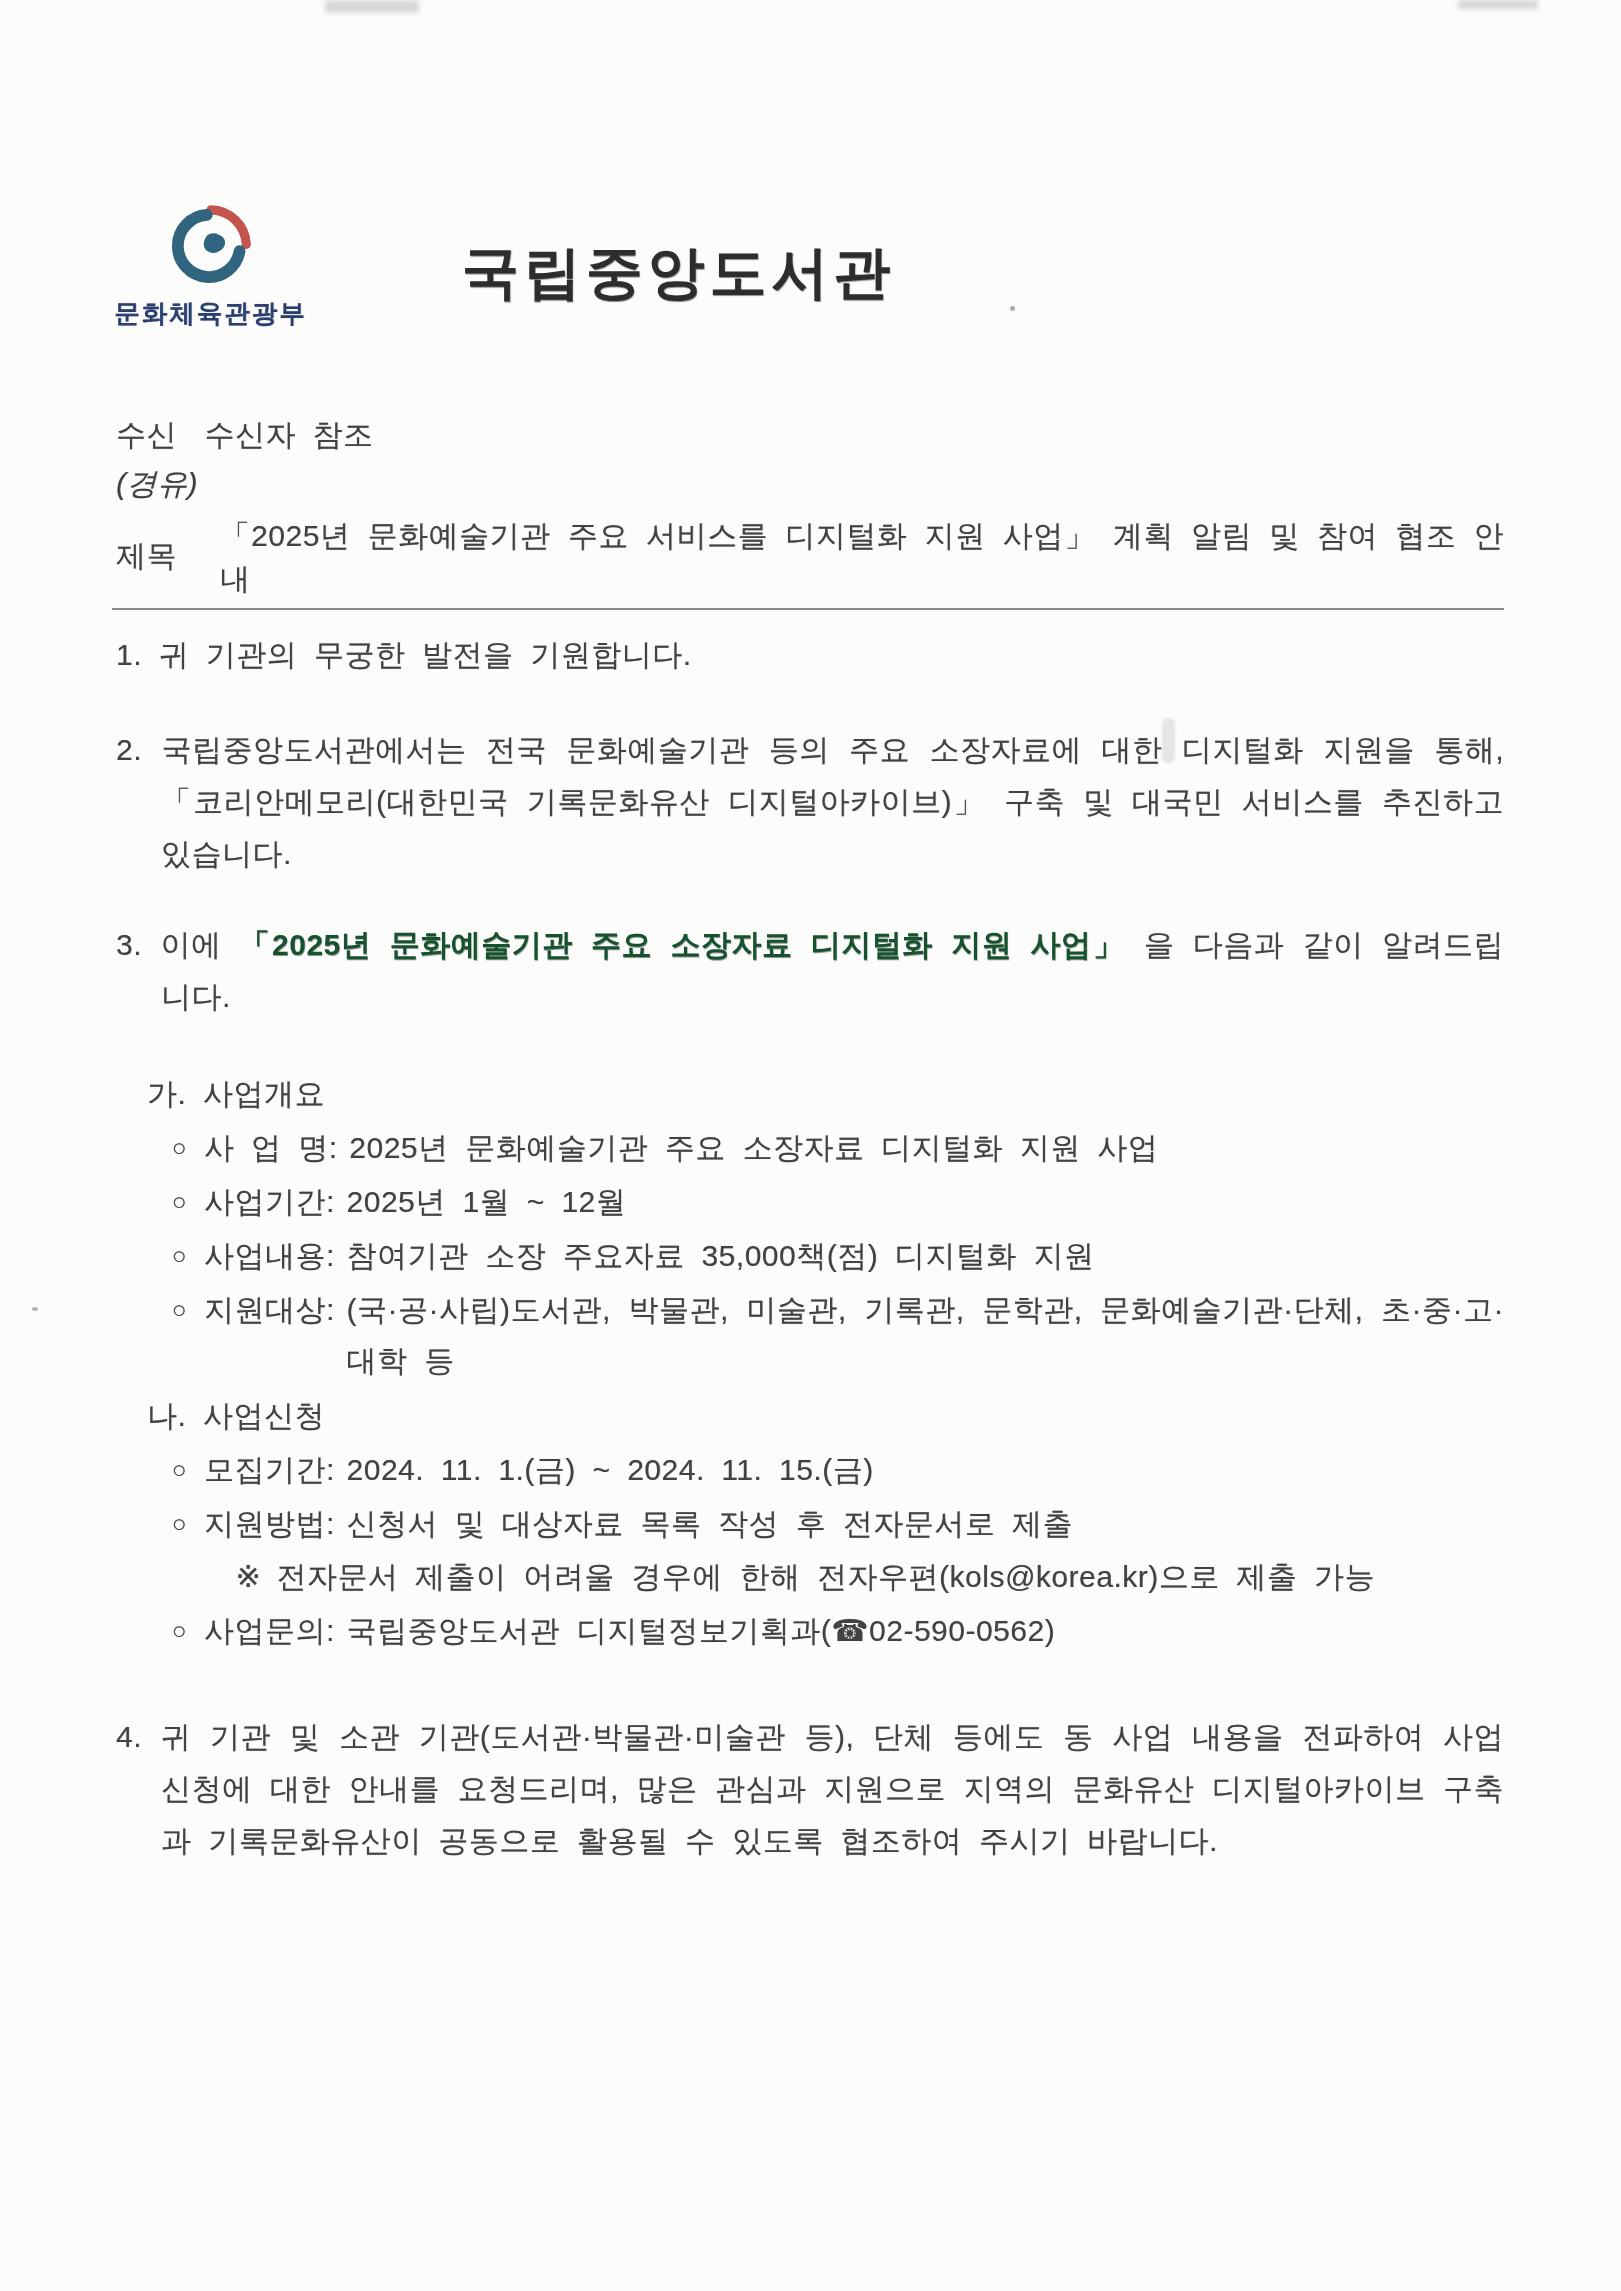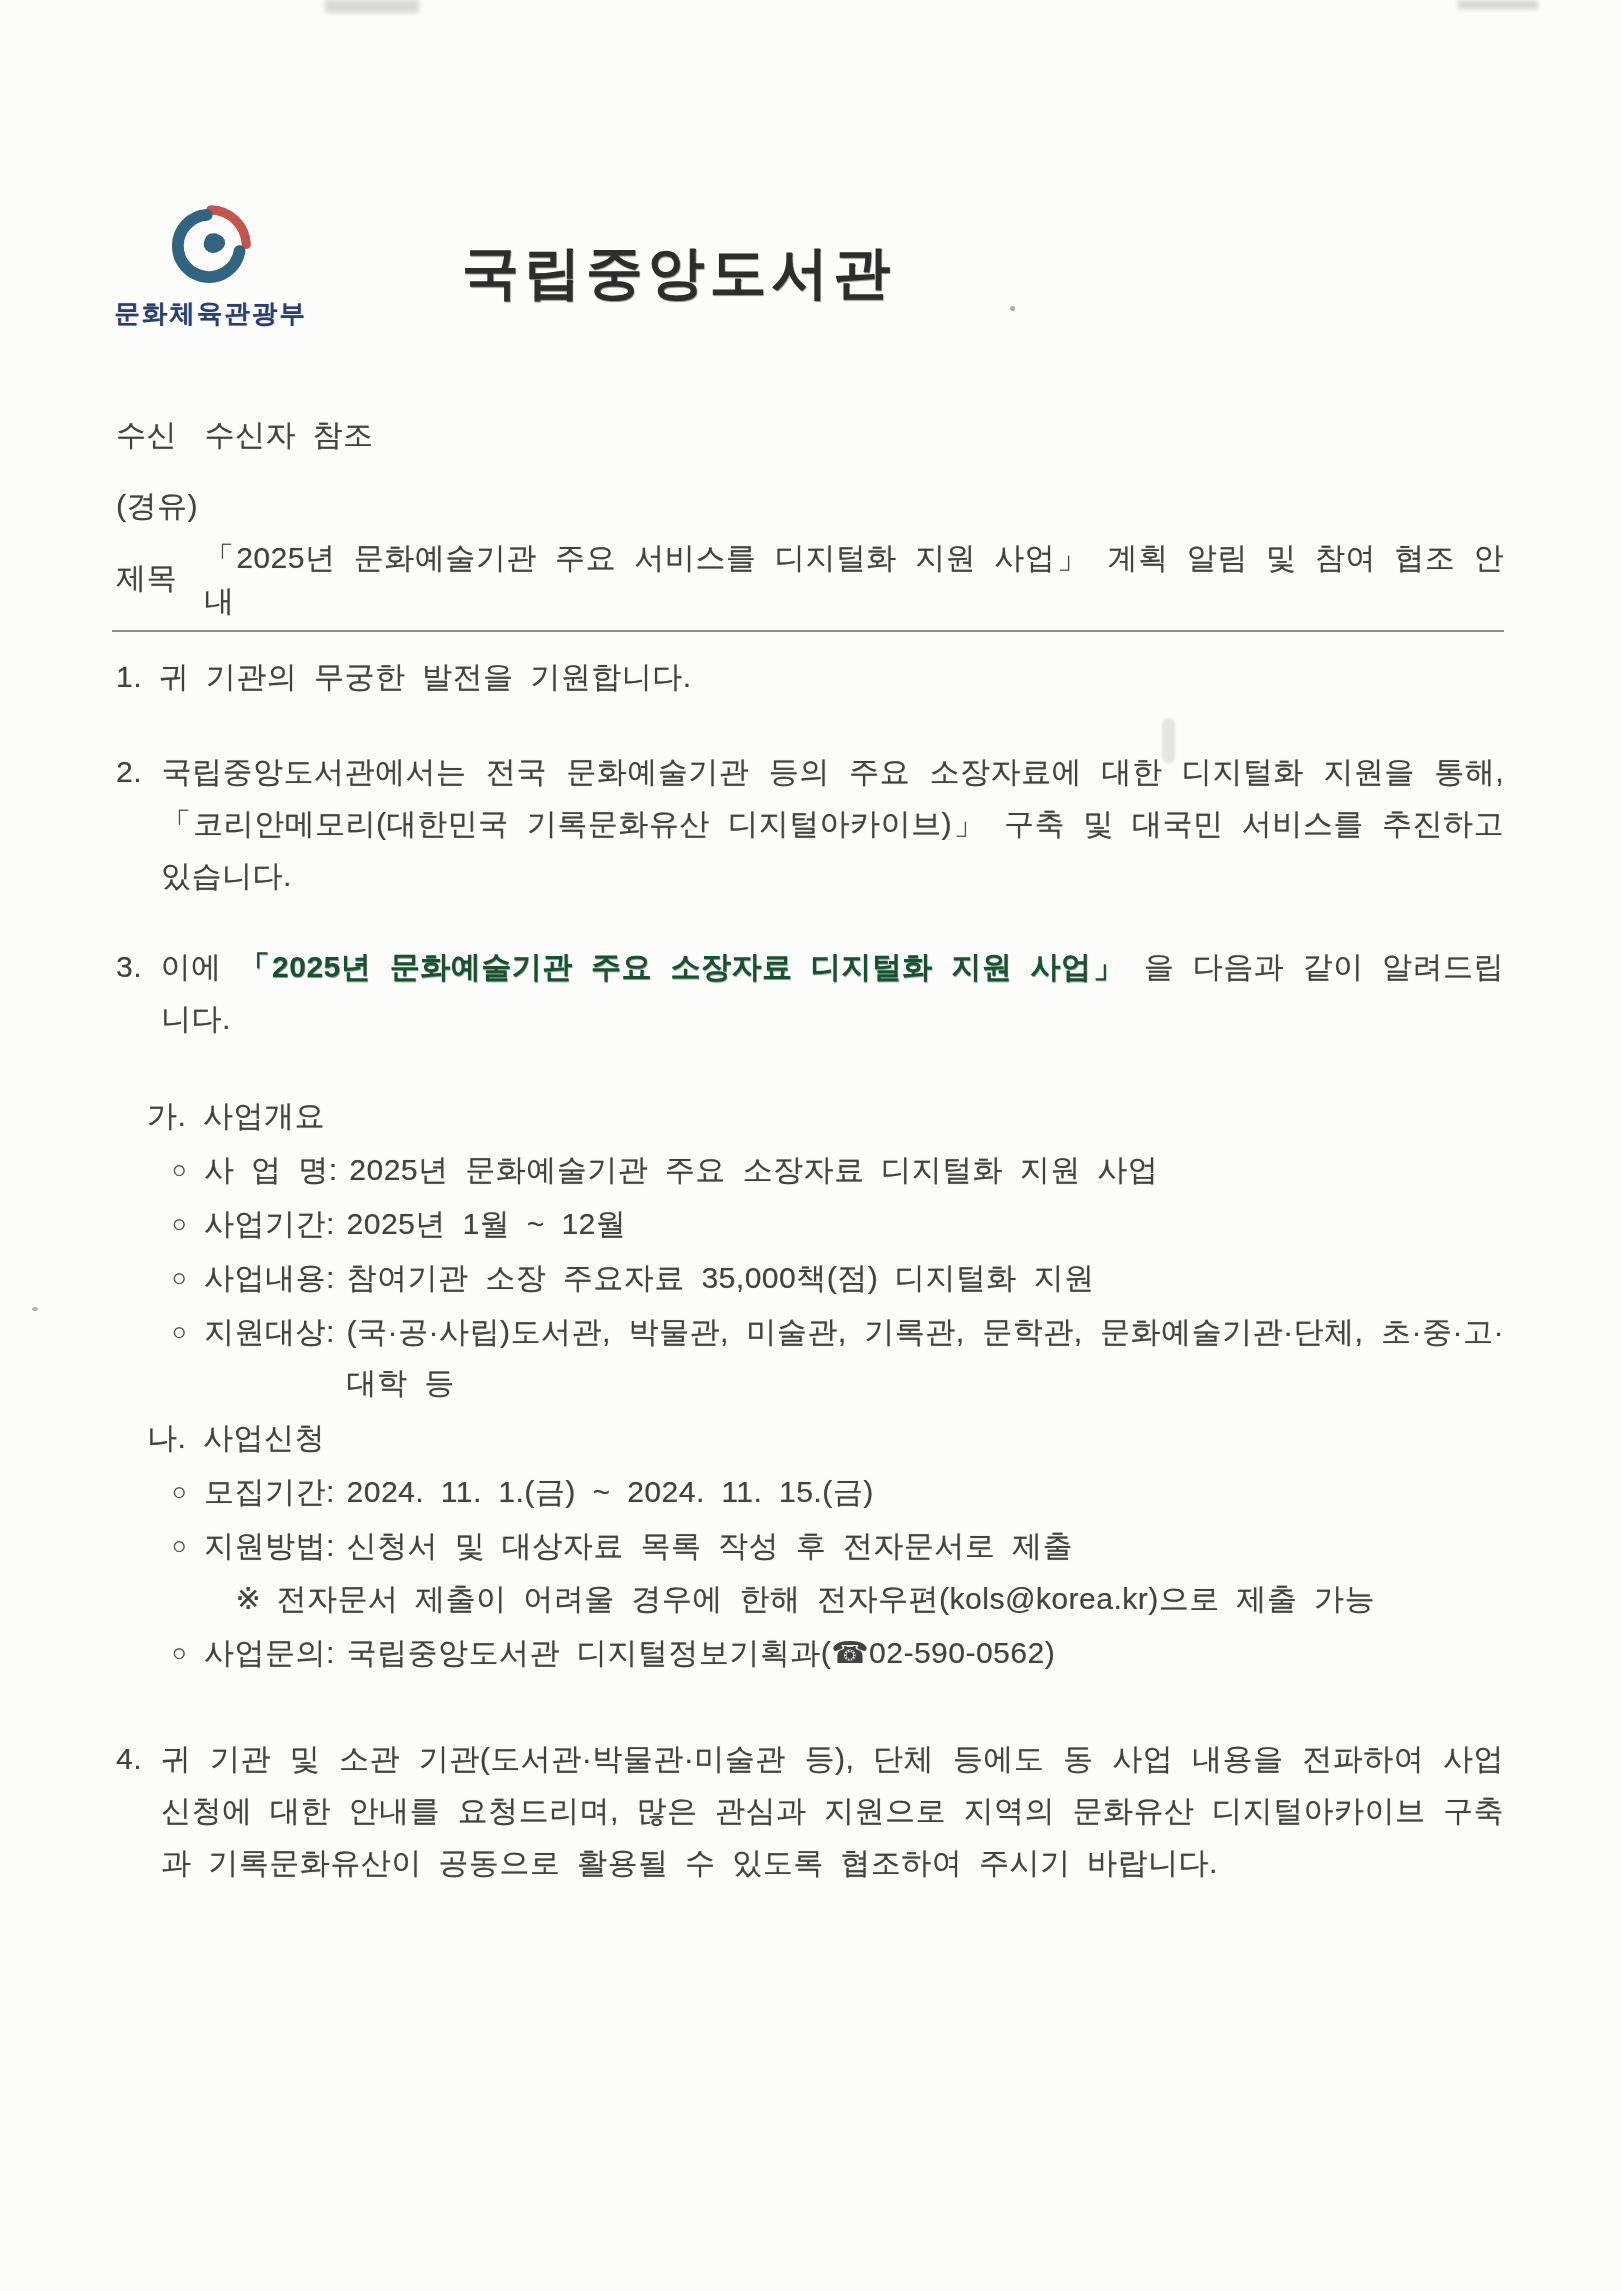--- a/index.html
+++ b/index.html
@@ -26,23 +26,23 @@
     letter-spacing:4.9px;margin:0;
     text-shadow:0.6px 0.6px 1px rgba(45,45,45,0.55);
   }
 
   
   .main{position:absolute;left:116px;top:410px;width:1388px;
     font-size:30px;letter-spacing:0.5px;word-spacing:7.8px;
     text-shadow:0.3px 0.3px 0.7px rgba(66,66,66,0.5);
   }
   .meta-row{display:flex;gap:27.4px;line-height:49px;text-align:center;}
-  .meta-row + .meta-row{margin-top:22px;}
+  .meta-row + .meta-row{margin-top:0;font-style:italic;}
   .meta-label{flex:none;}
-  .subject-row{display:flex;gap:27px;align-items:center;margin-top:5.9px;}
+  .subject-row{display:flex;gap:43px;align-items:center;margin-top:5.9px;}
   .subject-value{flex:1;line-height:43px;text-align:justify;}
   .rule{border:none;border-top:2.9px solid #8c8c8c;margin:7.8px 0 0 -3.9px;width:1392px;}
 
   .para{margin:0;padding-left:45px;text-indent:-45px;line-height:52px;text-align:justify;}
   .para-1{margin-top:19.6px;}
   .para-2{margin-top:43px;}
   .para-3{margin-top:39px;}
   .para-4{margin-top:55px;}
   .para strong{font-weight:700;color:#14532d;text-shadow:0.6px 0.6px 0.9px rgba(51,51,51,0.55);}
 

